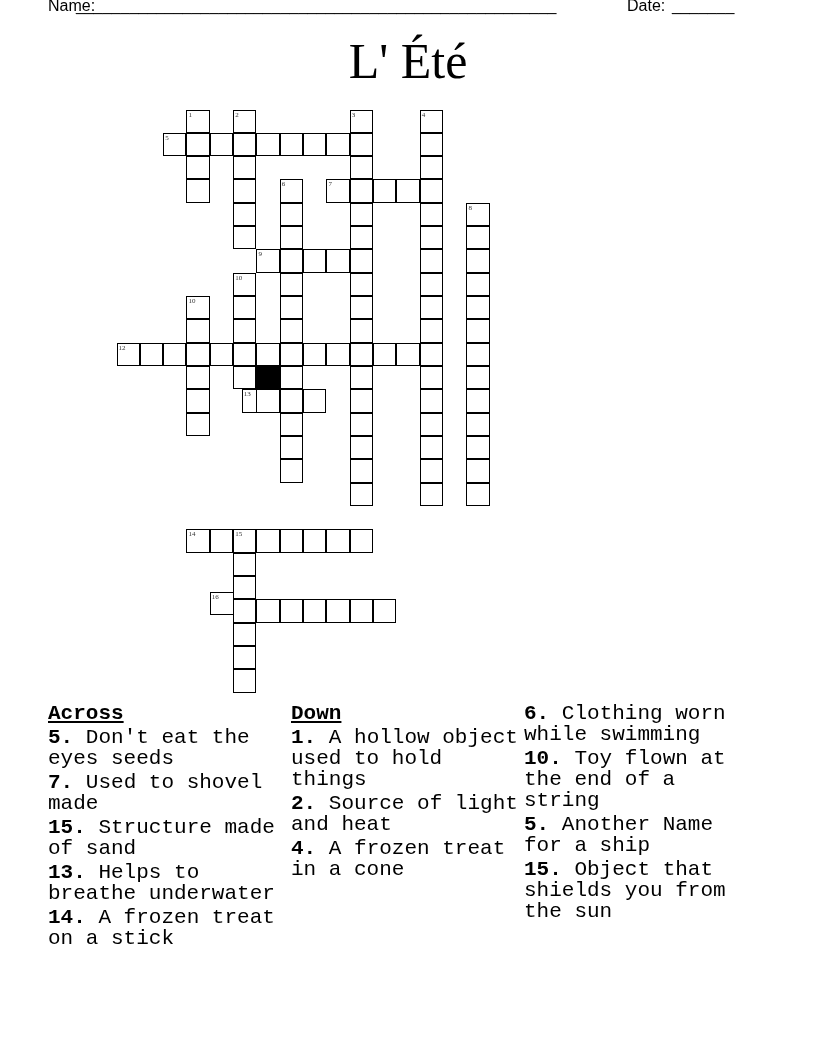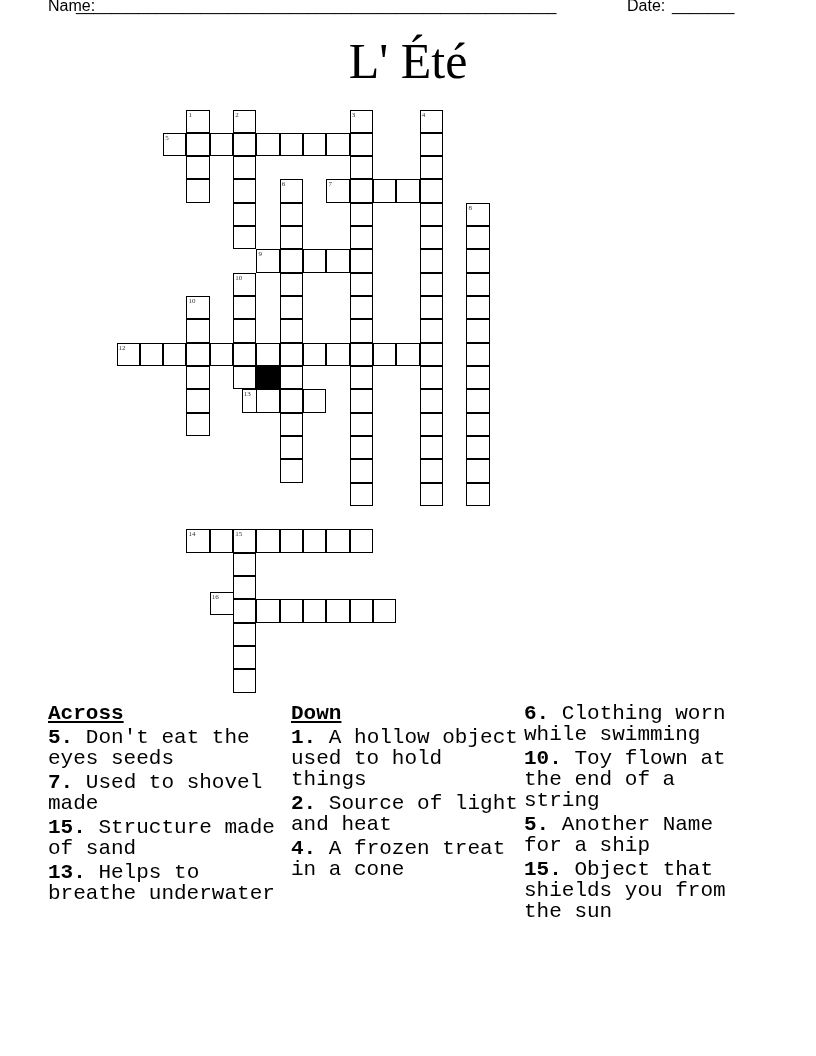--- a/index.html
+++ b/index.html
@@ -210,20 +210,21 @@
     <div class="cell" style="left: 116.65px; top: 559.92px;"></div>
     <div class="cell block" style="left: 139.98px; top: 256.63px;"></div>
   </div>
 
 <div class="clues col1">
   <div class="section-head">Across</div>
   <div class="clue"><span class="clue-num">5.</span><span> Don't eat the eyes seeds</span></div>
   <div class="clue"><span class="clue-num">7.</span><span> Used to shovel made</span></div>
   <div class="clue"><span class="clue-num">15.</span><span> Structure made of sand</span></div>
   <div class="clue"><span class="clue-num">13.</span><span> Helps to breathe underwater</span></div>
+  <div class="clue"><span class="clue-num">14.</span><span> A frozen treat on a stick</span></div>
 </div>
 
 <div class="clues col2">
   <div class="section-head">Down</div>
   <div class="clue"><span class="clue-num">1.</span><span> A hollow object used to hold things</span></div>
   <div class="clue"><span class="clue-num">2.</span><span> Source of light and heat</span></div>
   <div class="clue"><span class="clue-num">4.</span><span> A frozen treat in a cone</span></div>
 </div>
 
 <div class="clues col3">

